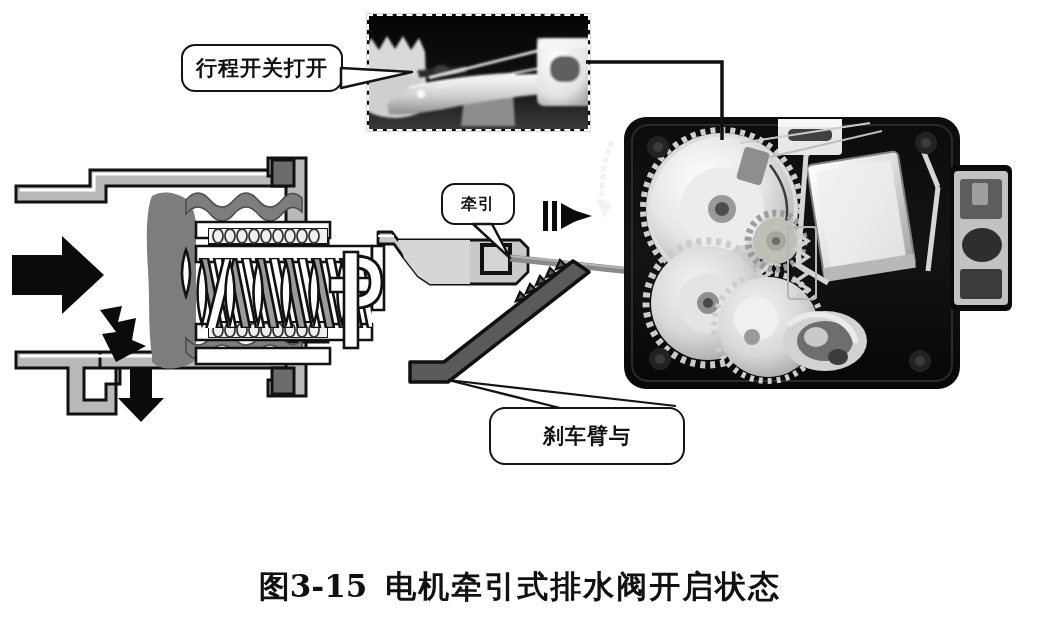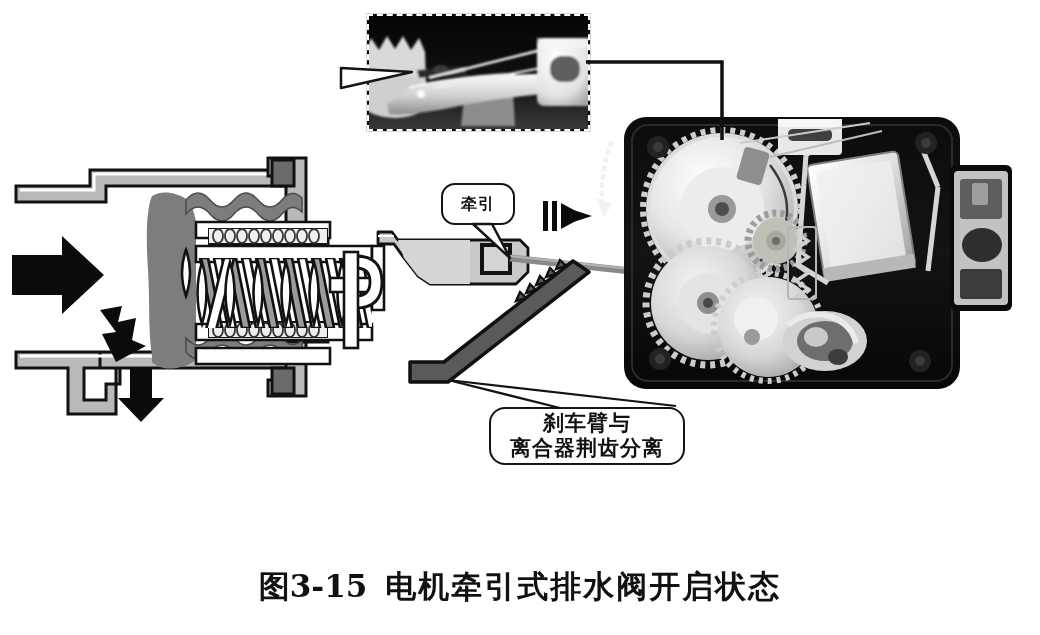--- a/index.html
+++ b/index.html
@@ -504,27 +504,29 @@
     <g>
       <path d="M 473,224 L 510,258 L 492,224 Z" fill="#ffffff" stroke="#141414" stroke-width="2.5" stroke-linejoin="round"></path>
     </g>
 
     <g stroke="#141414" stroke-width="2.2" fill="none">
       <path d="M 560,408 L 448,380"></path>
       <path d="M 676,406 L 448,380"></path>
     </g>
   </svg>
 
+  <div class="callout" id="callout-limit-switch">
+    <span>行程开关打开</span>
+  </div>
 
   <div class="callout" id="callout-traction">
     <span>牵引</span>
   </div>
 
   <div class="callout" id="callout-brake-arm">
     <span class="line">刹车臂与</span>
-    <span class="line">离合器荆齿分离</span>
   </div>
 
   <div id="figure-caption">
     <span class="cap-num">图3-15</span><span class="cap-gap"></span><span>电机牵引式排水阀开启状态</span>
   </div>
 
 </div>
 
 </body></html>

